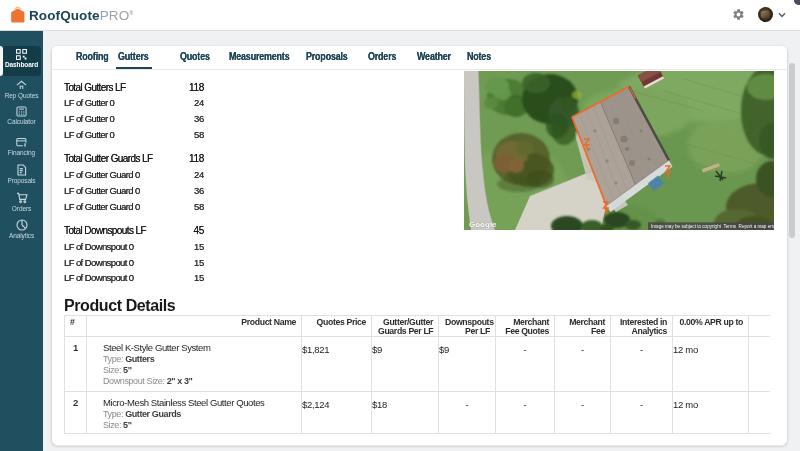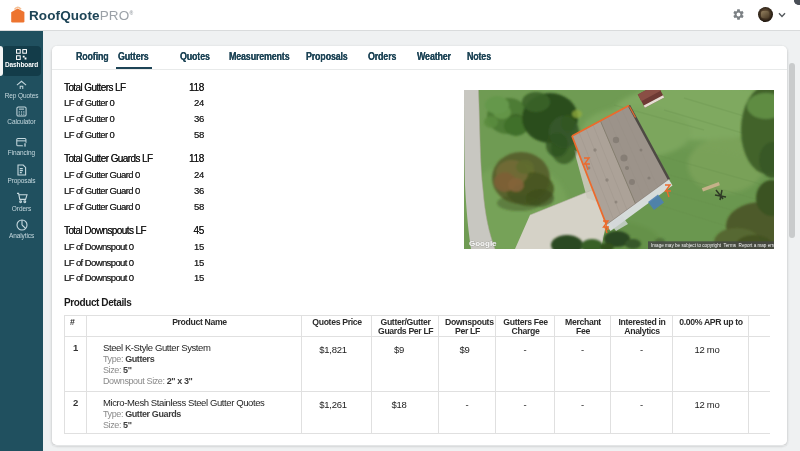--- a/index.html
+++ b/index.html
@@ -23,29 +23,29 @@
 
 .tab{position:absolute;top:49.5px;font-size:10.5px;font-weight:bold;color:#1d4456;letter-spacing:-0.2px;z-index:2;transform:scaleX(0.85);transform-origin:0 0}
 #tabline{position:absolute;left:52px;top:69px;width:735px;height:1px;background:#e8eaea;z-index:2}
 #tabul{position:absolute;left:116px;top:67px;width:36px;height:2px;background:#1d4456;z-index:3}
 
 .mrow{position:absolute;left:64px;width:140px;display:flex;justify-content:space-between;z-index:2}
 .mtitle{font-size:10px;font-weight:normal;color:#191919;letter-spacing:-0.6px}
 .mline{font-size:9.5px;color:#2e2e2e;letter-spacing:-0.6px}
 .mval{letter-spacing:-0.3px}
 
-#map{position:absolute;left:464px;top:90px;width:310px;height:159px;z-index:2}
-
-#pdtitle{position:absolute;left:64px;top:297px;font-size:10px;font-weight:bold;color:#191919;letter-spacing:-0.4px;z-index:2}
+#map{position:absolute;left:464px;top:71px;width:310px;height:159px;z-index:2}
+
+#pdtitle{position:absolute;left:64px;top:297px;font-size:16px;font-weight:bold;color:#191919;letter-spacing:-0.4px;z-index:2}
 #tablewrap{position:absolute;left:64px;top:315px;width:706px;height:120px;overflow:hidden;z-index:2}
 table{border-collapse:collapse;table-layout:fixed;width:810px}
 td,th{border:1px solid #e0e0e0;vertical-align:top;font-size:9.5px;color:#222;padding:0;letter-spacing:-0.3px}
-th{font-weight:bold;color:#2b2b2b;text-align:center;font-size:8.7px;padding:2px 5px 0 6px;letter-spacing:-0.35px;line-height:1.02;vertical-align:top;height:20px}
+th{font-weight:bold;color:#2b2b2b;text-align:right;font-size:8.7px;padding:2px 5px 0 6px;letter-spacing:-0.35px;line-height:1.02;vertical-align:top;height:20px}
 th.pn{padding-left:16px}
-td.num{text-align:center;padding:7px 7px 0 0}
+td.num{text-align:left;padding:7px 7px 0 0}
 td.ctr{text-align:center;padding:7px 0 0 0}
 .pname{font-size:9.5px;color:#1d1d1d;margin:5.5px 0 1px 16px;letter-spacing:-0.4px}
 .pattr{font-size:9px;color:#8a8a8a;margin:1px 0 0 16px;letter-spacing:-0.4px}
 .pattr b{color:#3c3c3c}
 .rnum{text-align:center;padding-top:5px;font-weight:bold;color:#333}
 
 #vscroll{position:absolute;left:789px;top:63px;width:6px;height:175px;background:#c9cbcc;border-radius:3px;z-index:12}
 #hline{position:absolute;left:52px;top:445px;width:735px;height:1px;background:#e3e5e6;z-index:3}
 </style></head>
 <body>
@@ -457,21 +457,21 @@
         <col style="width:76px">
         <col style="width:126px">
       </colgroup>
 <tbody>
         <tr>
   <th style="text-align:left;padding-left:5px">#</th>
   <th class="pn">Product Name</th>
   <th>Quotes Price</th>
   <th>Gutter/Gutter Guards&nbsp;Per&nbsp;LF</th>
   <th>Downspouts Per LF</th>
-  <th>Gutters Fee Charge</th>
+  <th>Merchant Fee Quotes</th>
   <th>Merchant Fee</th>
   <th>Interested in Analytics</th>
   <th>0.00% APR up to</th>
   <th>Interest Rate</th>
 </tr>
 <tr style="height:55px">
   <td class="rnum">1</td>
   <td>
             <div class="pname">Steel K-Style Gutter System</div>
       <div class="pattr">Type: <b>Gutters</b></div>
@@ -487,21 +487,21 @@
   <td class="num">12 mo</td>
   <td class="ctr">-</td>
 </tr>
 <tr style="height:42px">
   <td class="rnum">2</td>
   <td>
             <div class="pname">Micro-Mesh Stainless Steel Gutter Quotes</div>
       <div class="pattr">Type: <b>Gutter Guards</b></div>
       <div class="pattr">Size: <b>5"</b></div>
           </td>
-  <td class="num">$1,261</td>
+  <td class="num">$2,124</td>
   <td class="num" style="padding-right:12px">$18</td>
   <td class="ctr">-</td>
   <td class="ctr">-</td>
   <td class="ctr">-</td>
   <td class="ctr">-</td>
   <td class="num">12 mo</td>
   <td class="ctr">-</td>
 </tr>
 </tbody>
     </table>

